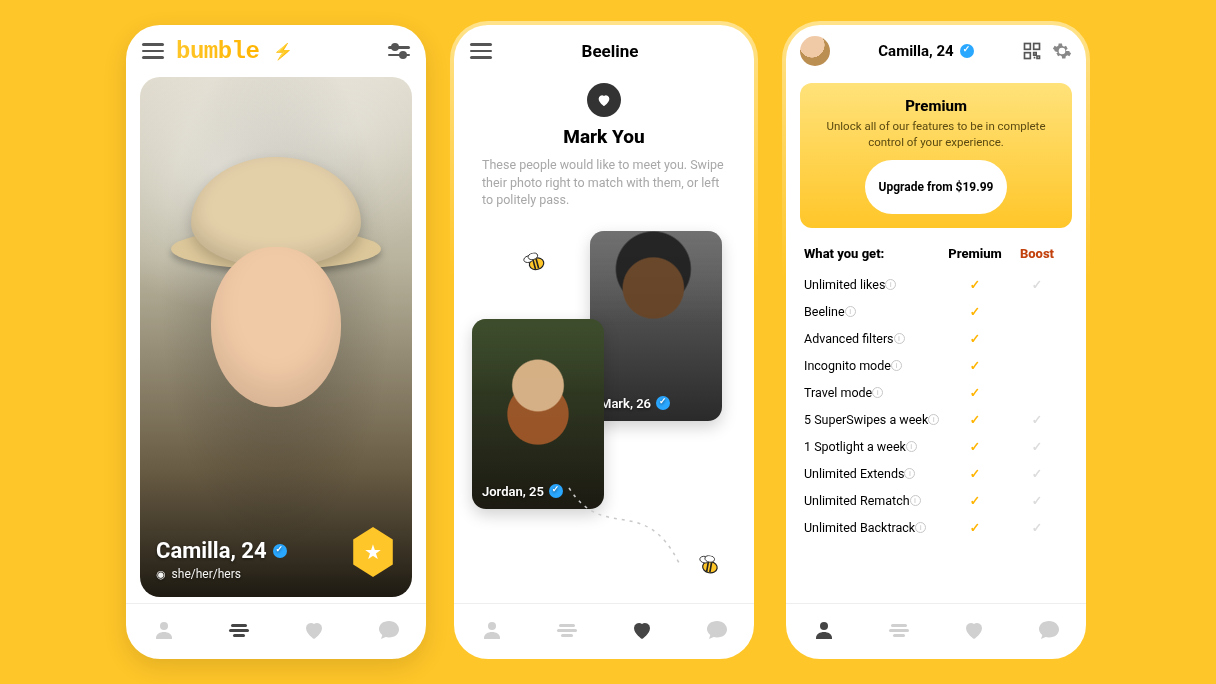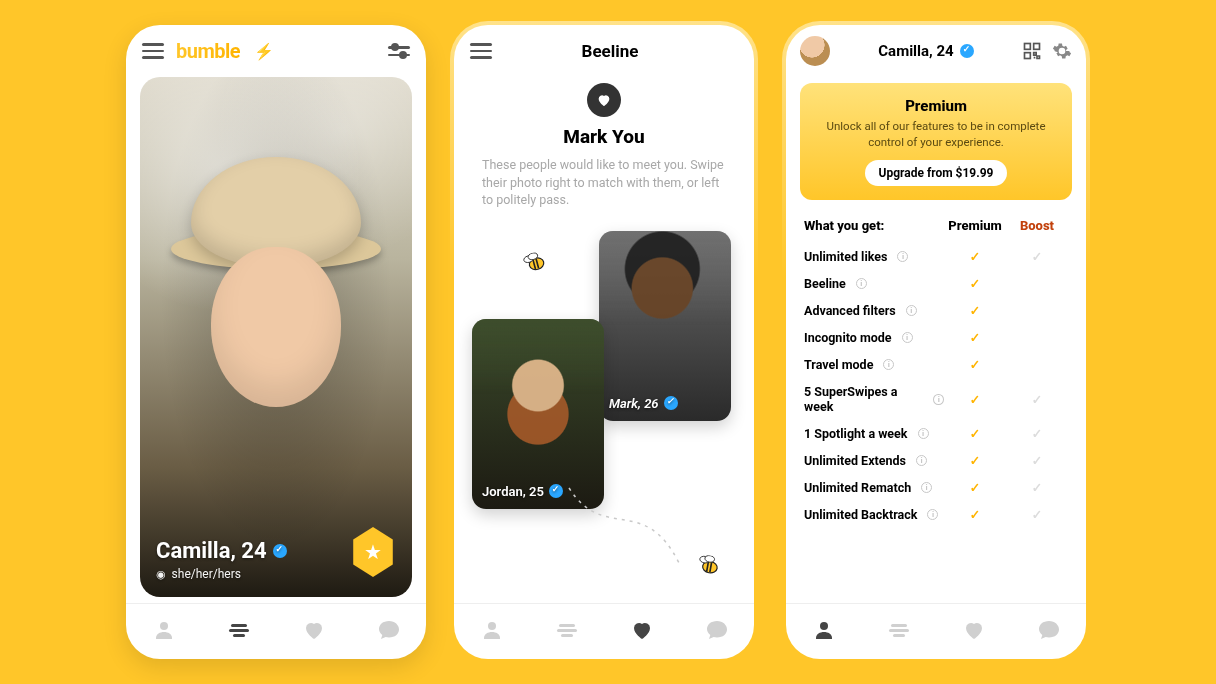--- a/index.html
+++ b/index.html
@@ -42,25 +42,26 @@
     display: flex;
     align-items: center;
     padding: 0 16px;
     gap: 12px;
     flex: 0 0 auto;
   }
   .hamb { display:flex; flex-direction:column; gap:4px; width:22px; }
   .hamb span { height:2.4px; background:#555; border-radius:2px; }
   .logo {
     font-weight: 700;
-    font-size: 20px;
+    font-size: 24px;
     background: linear-gradient(90deg,#ffc629,#ffb400);
     -webkit-background-clip: text;
     color: transparent;
     letter-spacing:-0.5px;
+    font-family:Liberation Mono, monospace;
   }
   .bolt { color:#ffc629; font-size:16px; margin-left:2px; }
   .spacer { flex:1; }
   .sliders { width:22px; display:flex; flex-direction:column; gap:5px; }
   .sliders .row { height:2.2px; background:#555; border-radius:2px; position:relative; }
   .sliders .knob { position:absolute; top:-3px; width:8px; height:8px; background:#555; border-radius:50%; }
   .kn1{left:3px;} .kn2{right:3px;}
 
   
   .nav {
@@ -147,21 +148,21 @@
     box-shadow:0 6px 16px rgba(0,0,0,0.18);
     display:flex; align-items:flex-end; padding:10px;
   }
   .mini .nm{ color:#fff; font-size:13px; font-weight:600; display:flex; align-items:center; gap:5px; text-shadow:0 1px 3px rgba(0,0,0,0.7);}
   .mini.m1{ left:18px; top:110px; background:linear-gradient(180deg,#3b4a2b,#1c1a12); }
   .mini.m1::before{content:"";position:absolute;inset:0;background:
       radial-gradient(circle at 50% 35%, #e8bd91 0, #e8bd91 18%, transparent 19%),
       radial-gradient(circle at 50% 50%, #a65a2a 0, #a65a2a 26%, transparent 27%),
       linear-gradient(180deg, rgba(64,80,46,0.7), transparent 40%);
       opacity:0.9;}
-  .mini.m2{ right:23px; top:22px; background:linear-gradient(180deg,#6b6b6b,#2a2a2a);font-style:italic; }
+  .mini.m2{ right:32px; top:22px; background:linear-gradient(180deg,#6b6b6b,#2a2a2a); }
   .mini.m2::before{content:"";position:absolute;inset:0;background:
       radial-gradient(circle at 48% 30%, #6b4423 0, #6b4423 20%, transparent 21%),
       radial-gradient(circle at 48% 20%, #1a1a1a 0, #1a1a1a 22%, transparent 23%),
       linear-gradient(180deg, rgba(120,120,120,0.5), transparent 50%);
       opacity:0.85;}
   .bee {
     position:absolute; width:26px; height:20px;
   }
   .bee svg{width:100%;height:100%;}
   .bee.b1{left:66px;top:44px; transform:rotate(-15deg);}
@@ -175,27 +176,27 @@
   .p3name{font-weight:700; font-size:15px; flex:1; text-align:center; display:flex; align-items:center; justify-content:center; gap:6px;}
   .qr{width:20px;height:20px;}
   .gear{width:20px;height:20px;}
   .premium-box{
     margin:6px 14px 12px; border-radius:12px; padding:14px 12px 14px;
     background: linear-gradient(180deg,#ffe27a,#ffc629);
     text-align:center;
   }
   .premium-box h4{font-size:15px;font-weight:800;margin-bottom:4px;}
   .premium-box p{font-size:11.5px;color:#5b4a11;line-height:1.35;margin-bottom:10px;}
-  .pill{display:inline-block;background:#fff;border-radius:999px;padding:6px 14px;font-size:12px;font-weight:700;}
+  .pill{display:inline-block;background:#fff;border-radius:999px;padding:20px 14px;font-size:12px;font-weight:700;}
   .table-head{display:flex;padding:6px 18px 10px;font-size:13px;}
   .table-head .l{flex:1;font-weight:800;}
   .table-head .c{width:62px;text-align:center;font-weight:800;}
   .table-head .c.dim{color:#c2410c;}
   .feat-row{display:flex;align-items:center;padding:6px 18px;font-size:12.5px;}
-  .feat-row .l{flex:1;font-weight:700;display:flex;align-items:center;gap:10px;}
+  .feat-row .l{flex:1;font-weight:400;display:flex;align-items:center;gap:0;}
   .feat-row .info{width:11px;height:11px;border:1.3px solid #c7c7c7;border-radius:50%;display:inline-flex;align-items:center;justify-content:center;font-size:8px;color:#c7c7c7;}
   .feat-row .c{width:62px;text-align:center;}
   .chk{color:#ffb400;font-weight:900;}
   .chk.dim{color:#dcdcdc;}
   .feat-list{flex:1; overflow:hidden;}
 </style>
 </head>
 <body>
 
 <div class="phone1-wrap">

